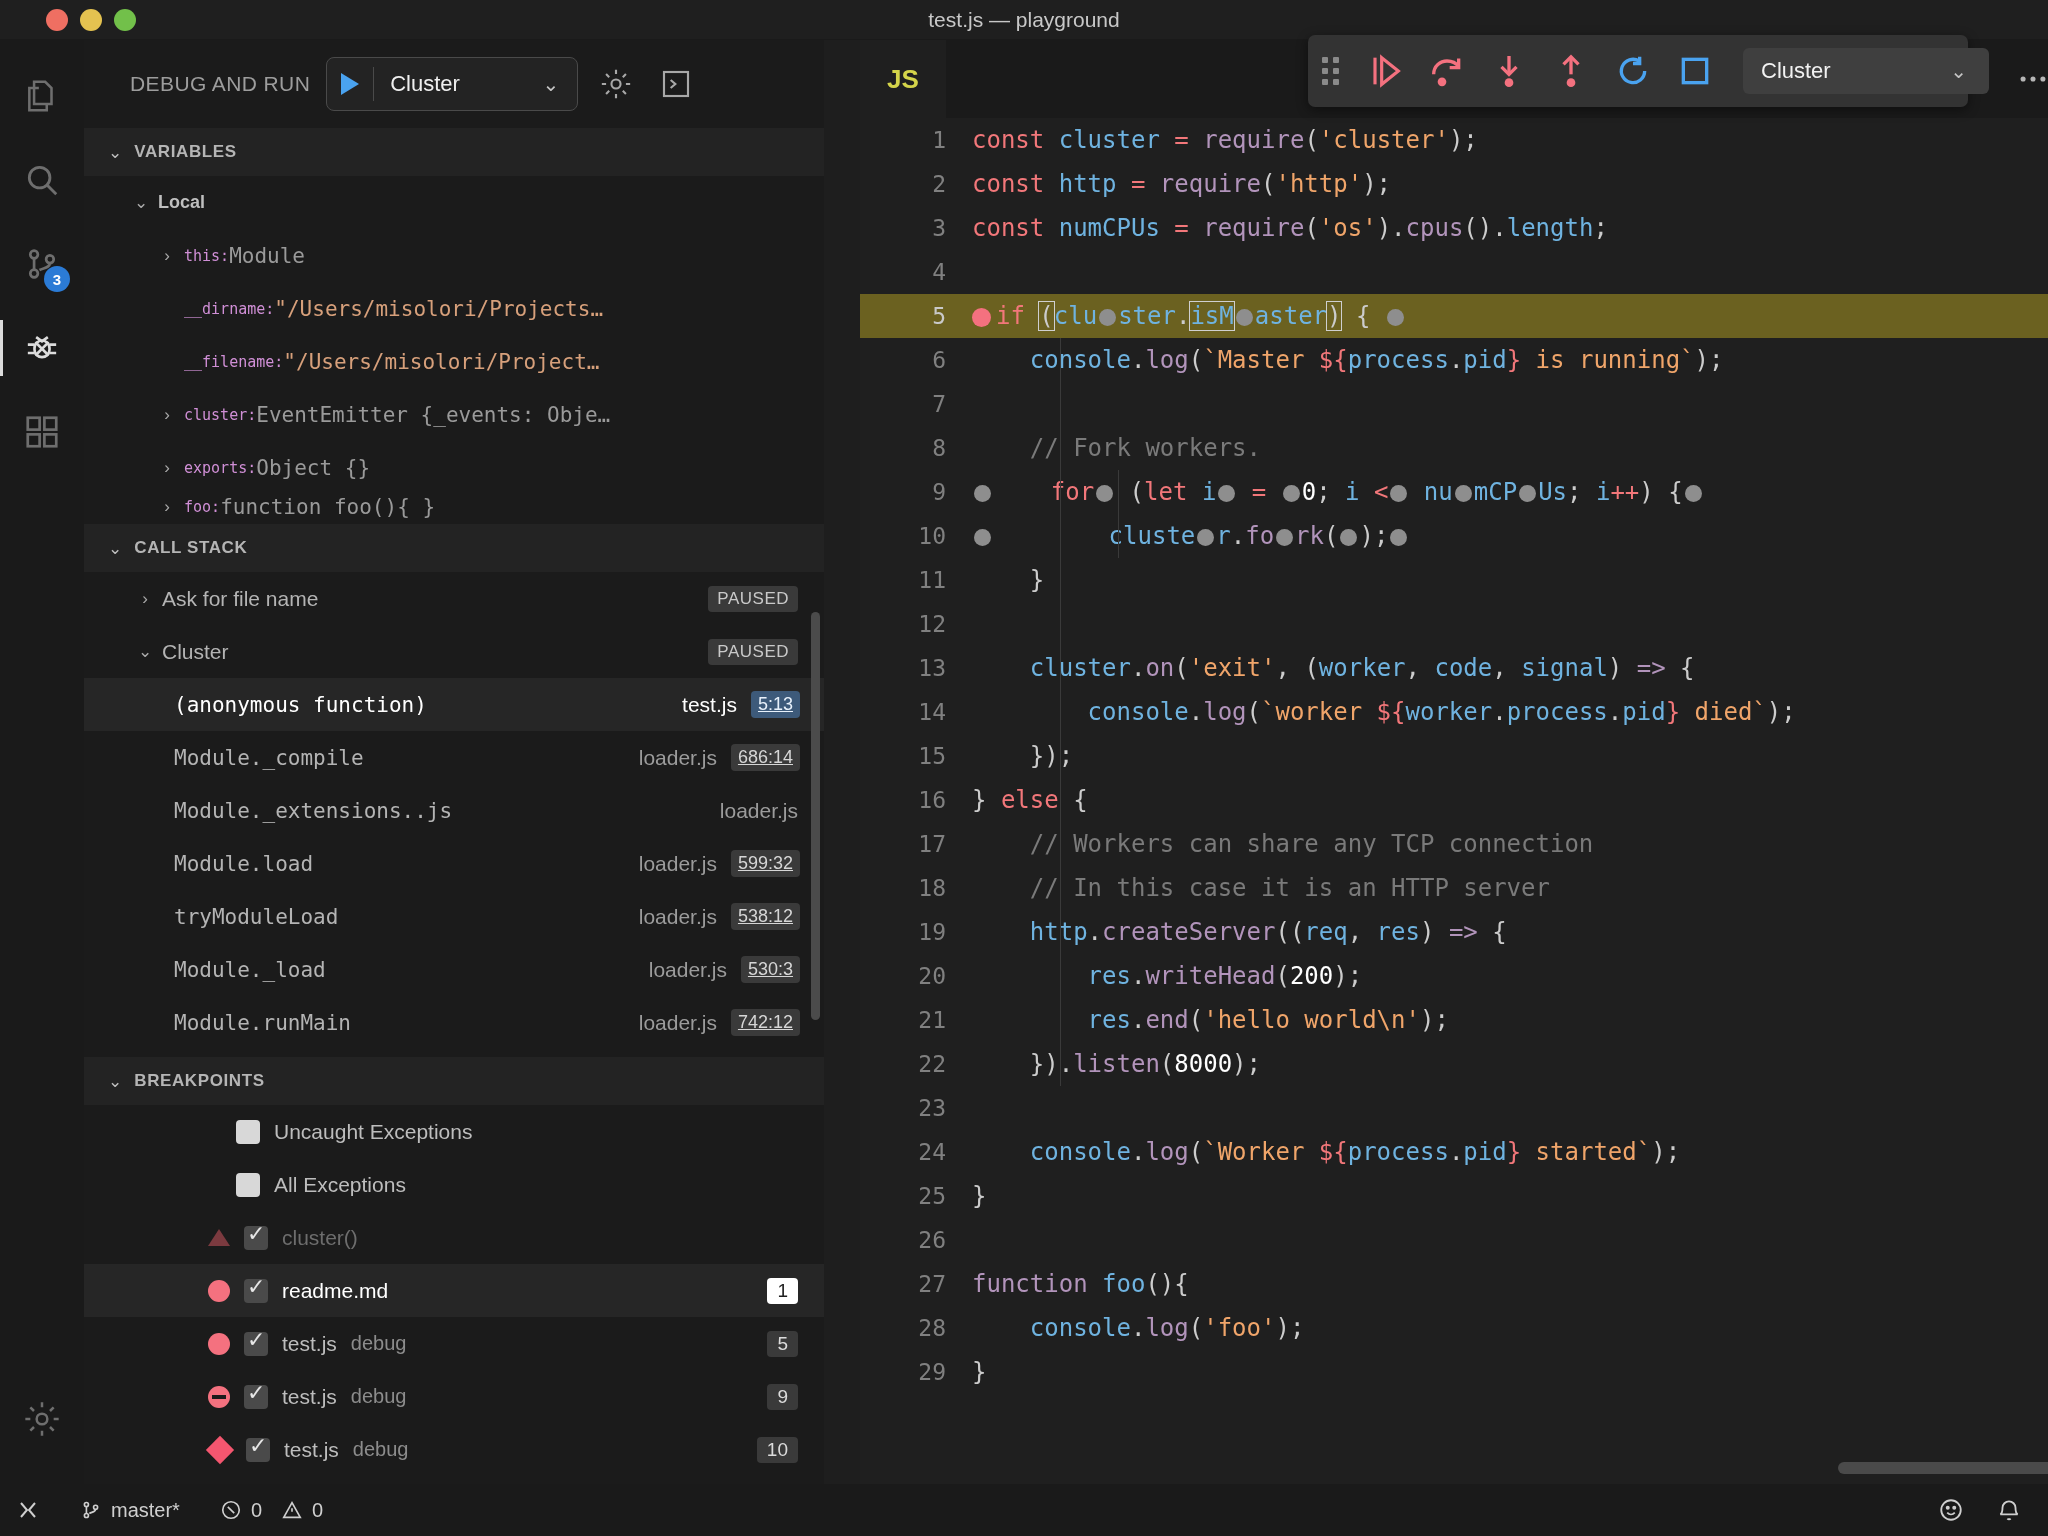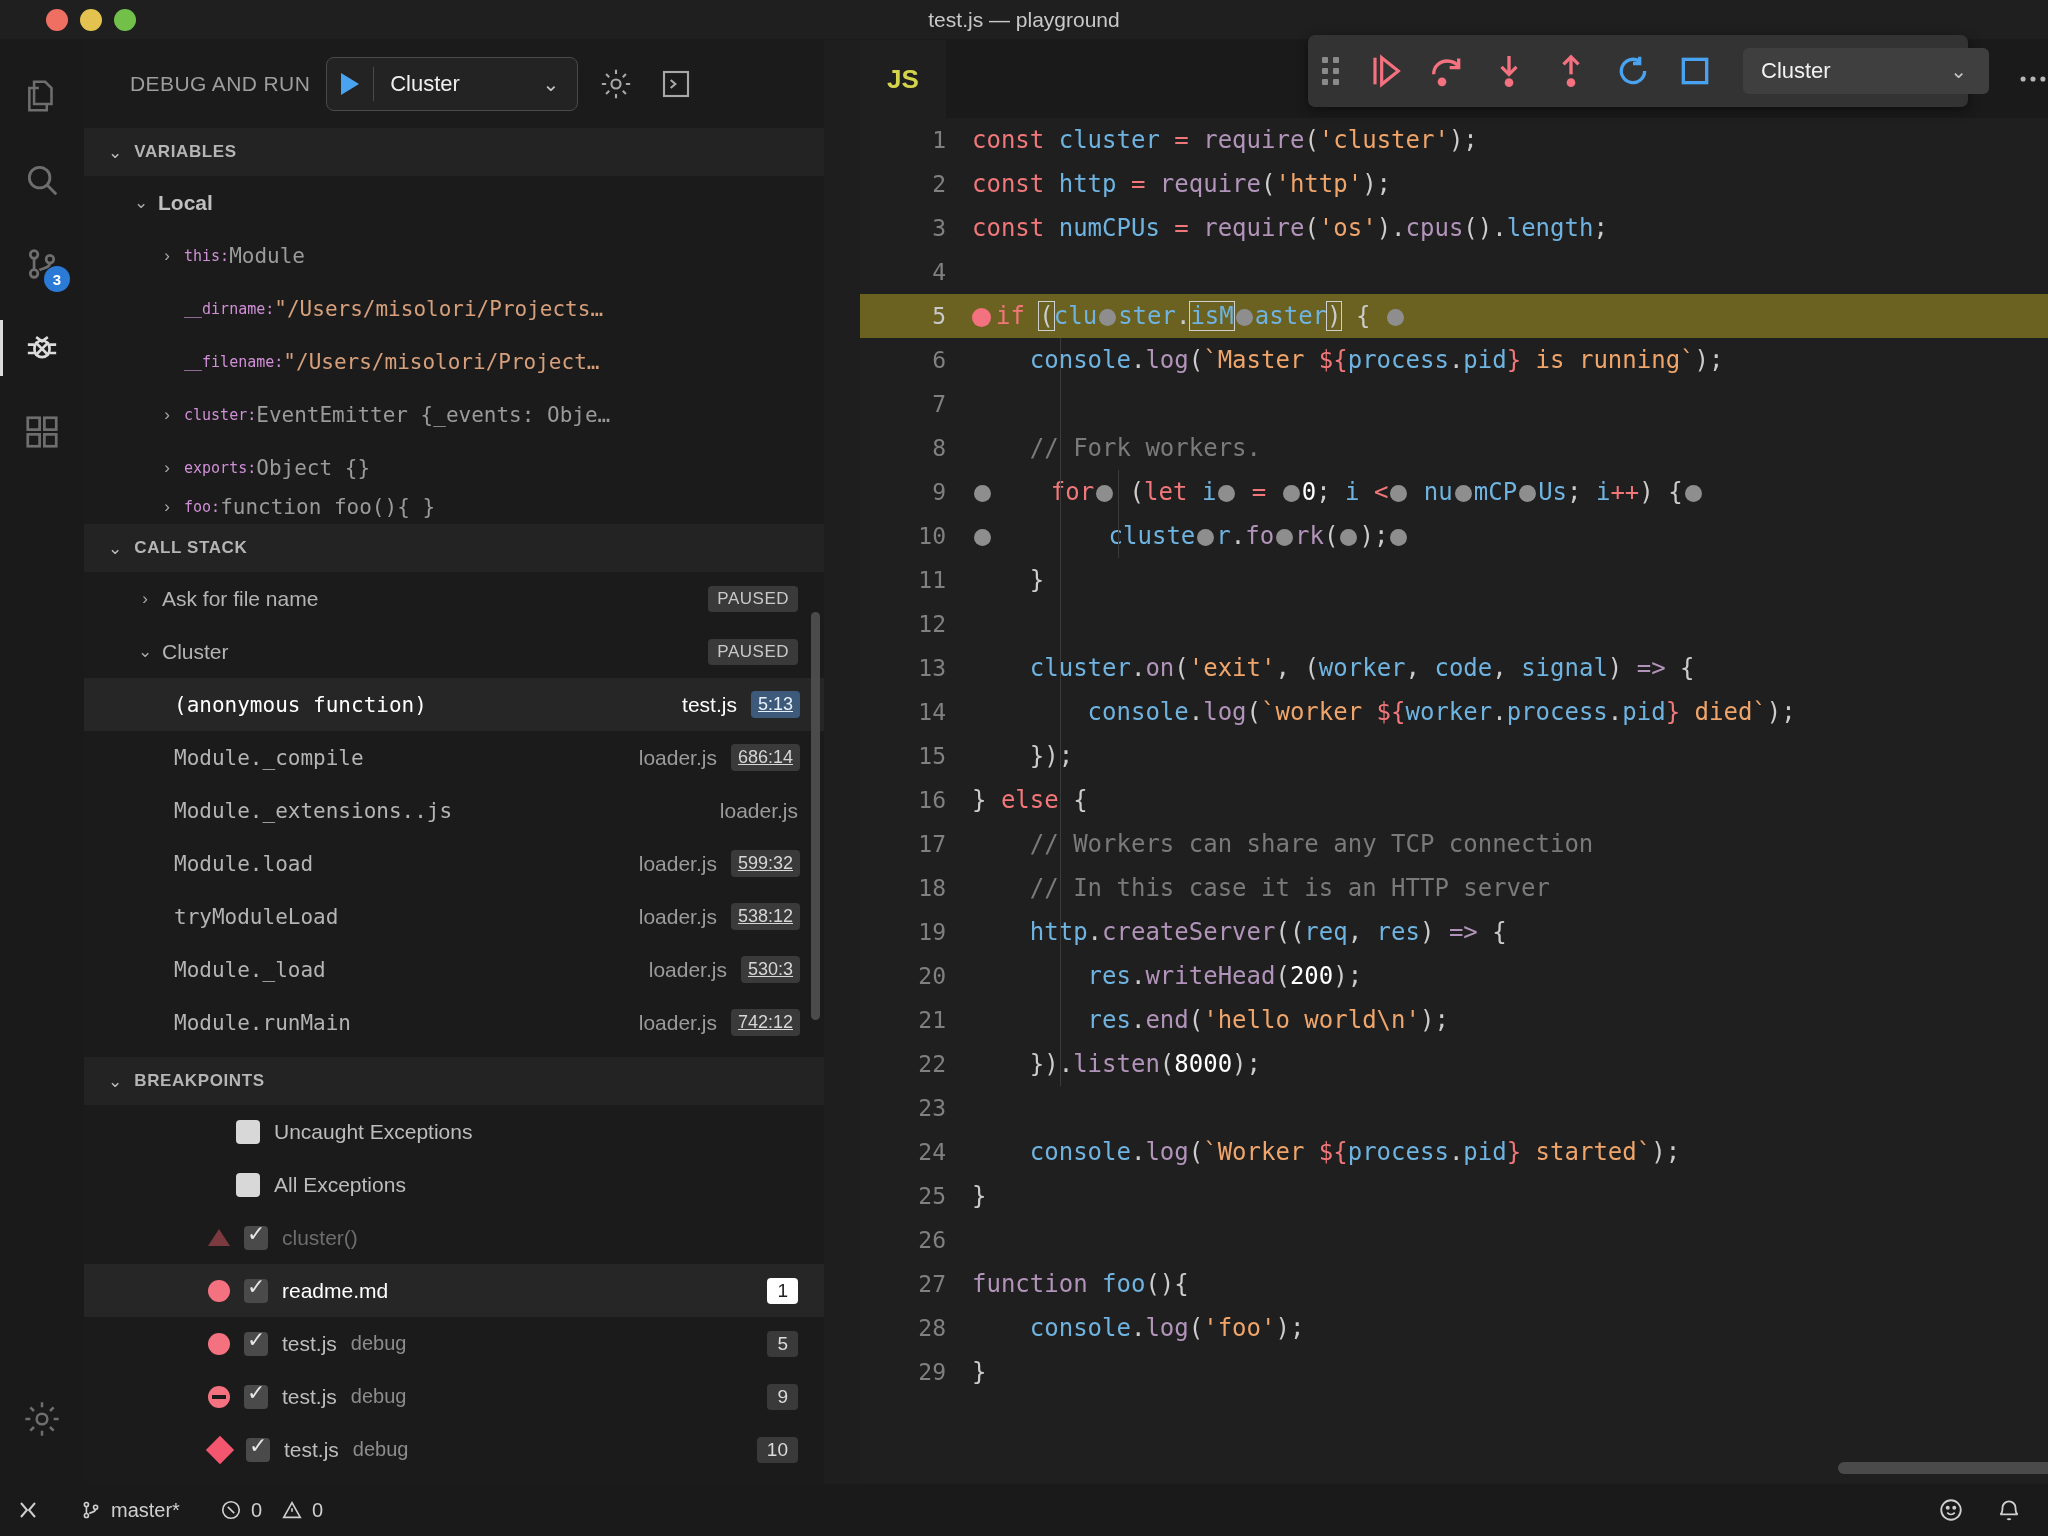--- a/index.html
+++ b/index.html
@@ -82,21 +82,21 @@
   .sec-hdr .lbl { font-size: 17px; font-weight: 700; color: #b5b5b5; letter-spacing: .6px; }
 
   .row { display: flex; align-items: center; height: 53px; padding-left: 24px; position: relative; }
   .row.sel { background: #262626; }
   .tw { width: 34px; color: #a9a9a9; font-size: 17px; flex: none; text-align: center; }
   .mono { font-family: "DejaVu Sans Mono", monospace; }
 
   .v-name { color: #d08fd6; font-size: 15px; }
   .v-val { color: #9a9a9a; font-size: 21px; }
   .v-str { color: #d7a07b; font-size: 21px; }
-  .v-bold { color: #bfbfbf; font-size: 21px; font-weight: 700; font-family: "Liberation Sans", sans-serif; }
+  .v-bold { color: #bfbfbf; font-size: 18px; font-weight: 700; font-family: "Liberation Sans", sans-serif; }
   .ellip { overflow: hidden; white-space: nowrap; text-overflow: clip; max-width: 560px; }
 
   .cs-name { color: #b4b4b4; font-size: 21px; }
   .cs-name.sel { color: #ffffff; }
   .cs-file { color: #9b9b9b; font-size: 21px; margin-left: auto; }
   .cs-file.sel { color: #ffffff; }
   .badge {
     background: #3a3a3a; color: #d6d6d6; font-size: 18px; border-radius: 4px;
     padding: 3px 7px; margin-left: 14px; margin-right: 24px; min-width: 34px; text-align: center; text-decoration: underline;
   }

